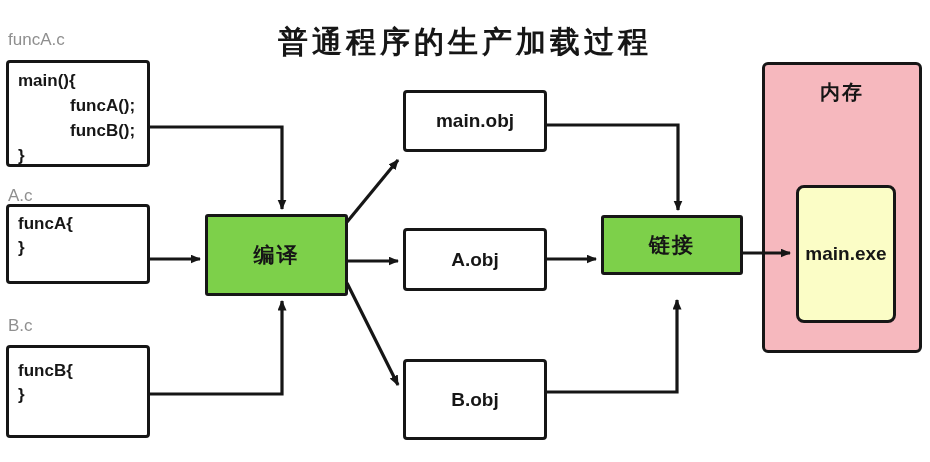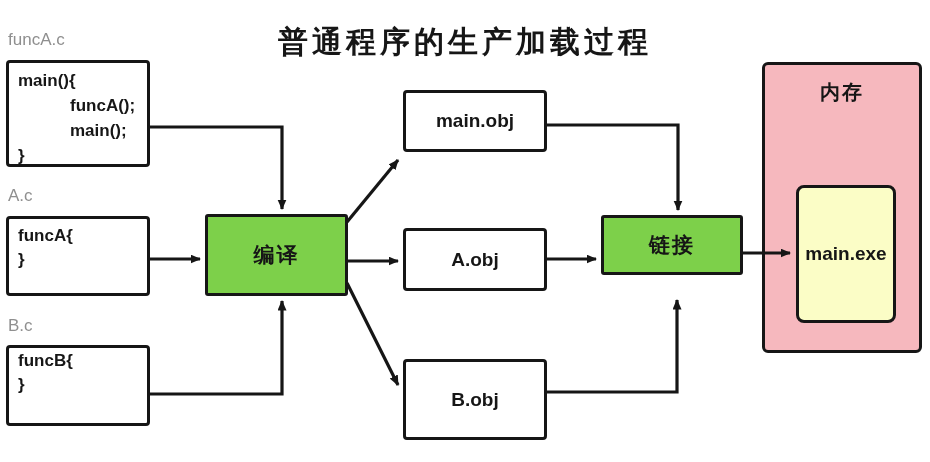--- a/index.html
+++ b/index.html
@@ -112,32 +112,32 @@
 <body>
 
 <div class="stage">
 
   <div class="abs title">普通程序的生产加载过程</div>
 
   <div class="abs file-label" style="left:8px; top:30px;">funcA.c</div>
   <div class="abs code-box" style="left:6px; top:60px; width:144px; height:107px;">
     <div class="code-line">main(){</div>
     <div class="code-line indent">funcA();</div>
-    <div class="code-line indent">main();</div>
+    <div class="code-line indent">funcB();</div>
     <div class="code-line">}</div>
   </div>
 
   <div class="abs file-label" style="left:8px; top:186px;">A.c</div>
-  <div class="abs code-box" style="left:6px; top:216px; width:144px; height:80px; ">
+  <div class="abs code-box" style="left:6px; top:204px; width:144px; height:80px; ">
     <div class="code-line small">funcA{</div>
     <div class="code-line small">}</div>
   </div>
 
   <div class="abs file-label" style="left:8px; top:316px;">B.c</div>
-  <div class="abs code-box" style="left:6px; top:345px; width:144px; height:81px; padding-top:1px;">
+  <div class="abs code-box" style="left:6px; top:345px; width:144px; height:93px; padding-top:11px;">
     <div class="code-line small">funcB{</div>
     <div class="code-line small">}</div>
   </div>
 
   <div class="abs process-box" style="left:205px; top:214px; width:143px; height:82px;">编译</div>
 
   <div class="abs obj-box" style="left:403px; top:90px; width:144px; height:62px;">main.obj</div>
   <div class="abs obj-box" style="left:403px; top:228px; width:144px; height:63px;">A.obj</div>
   <div class="abs obj-box" style="left:403px; top:359px; width:144px; height:81px;">B.obj</div>
 

